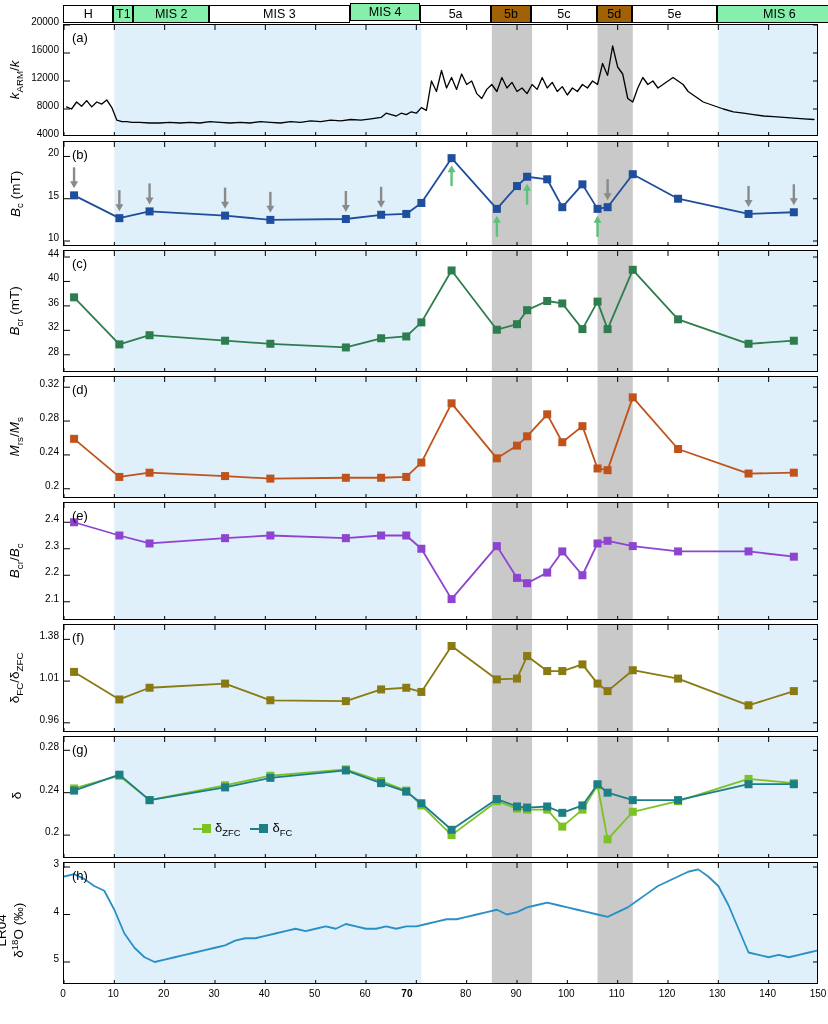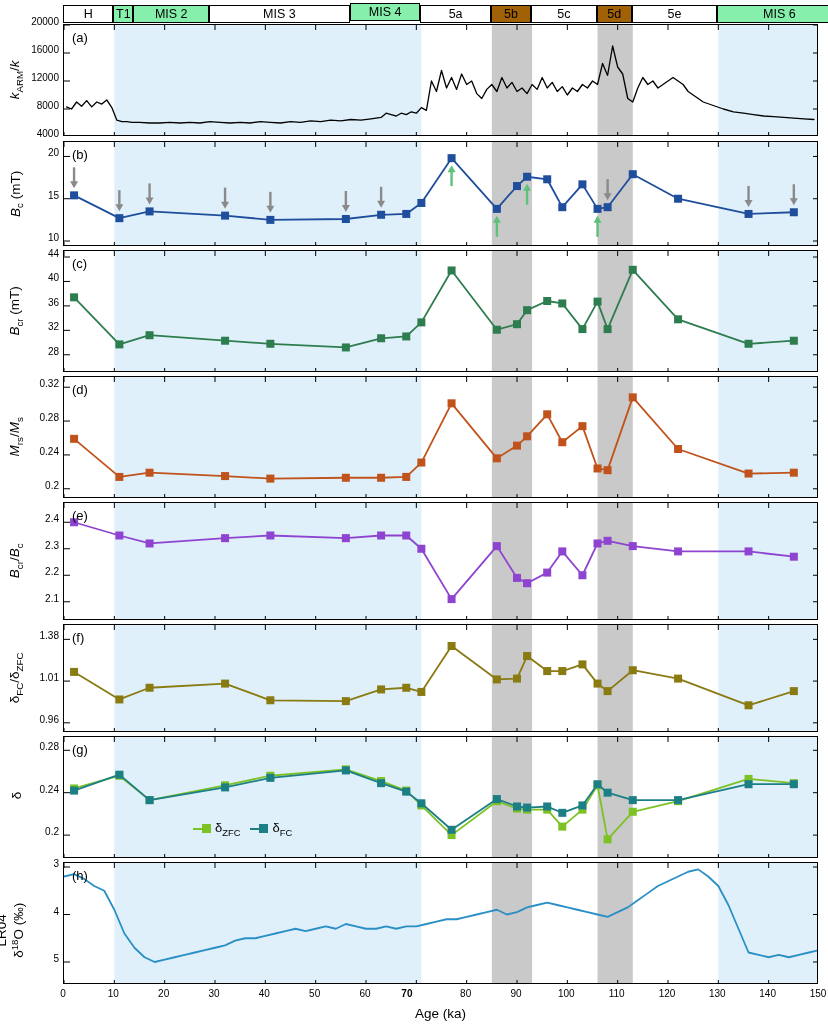--- a/index.html
+++ b/index.html
@@ -689,21 +689,20 @@
     <div class="tick-text" style="position: absolute; left: 351px; top: 988px; width: 28px; text-align: center;">60</div>
     <div class="tick-text" style="position: absolute; left: 401.333px; top: 988px; width: 28px; text-align: left; font-weight: bold;">70</div>
     <div class="tick-text" style="position: absolute; left: 451.667px; top: 988px; width: 28px; text-align: center;">80</div>
     <div class="tick-text" style="position: absolute; left: 502px; top: 988px; width: 28px; text-align: center;">90</div>
     <div class="tick-text" style="position: absolute; left: 552.333px; top: 988px; width: 28px; text-align: center;">100</div>
     <div class="tick-text" style="position: absolute; left: 602.667px; top: 988px; width: 28px; text-align: center;">110</div>
     <div class="tick-text" style="position: absolute; left: 653px; top: 988px; width: 28px; text-align: center;">120</div>
     <div class="tick-text" style="position: absolute; left: 703.333px; top: 988px; width: 28px; text-align: center;">130</div>
     <div class="tick-text" style="position: absolute; left: 753.667px; top: 988px; width: 28px; text-align: center;">140</div>
     <div class="tick-text" style="position: absolute; left: 804px; top: 988px; width: 28px; text-align: center;">150</div>
-    <div class="axlabel" style="left: 63px; width: 755px; top: 1006px;">Age (ka)</div>
     <div class="rotlabel" style="width: 112px; left: -40px; top: 71px; transform: rotate(-90deg);"><i>k</i><sub>ARM</sub>/<i>k</i></div>
     <div class="rotlabel" style="width: 105px; left: -36.5px; top: 184.5px; transform: rotate(-90deg);"><i>B</i><sub>c</sub> (mT)</div>
     <div class="rotlabel" style="width: 122px; left: -45px; top: 302px; transform: rotate(-90deg);"><i>B</i><sub>cr</sub> (mT)</div>
     <div class="rotlabel" style="width: 122px; left: -45px; top: 428px; transform: rotate(-90deg);"><i>M</i><sub>rs</sub>/<i>M</i><sub>s</sub></div>
     <div class="rotlabel" style="width: 118px; left: -43px; top: 552px; transform: rotate(-90deg);"><i>B</i><sub>cr</sub>/<i>B</i><sub>c</sub></div>
     <div class="rotlabel" style="width: 108px; left: -38px; top: 669px; transform: rotate(-90deg);">δ<sub>FC</sub>/δ<sub>ZFC</sub></div>
     <div class="rotlabel" style="width: 122px; left: -45px; top: 788px; transform: rotate(-90deg);">δ</div>
     <div class="rotlabel" style="width: 122px; left: -51px; top: 914px; transform: rotate(-90deg);">LR04<br>δ<sup>18</sup>O (‰)</div>
   </div>
 

